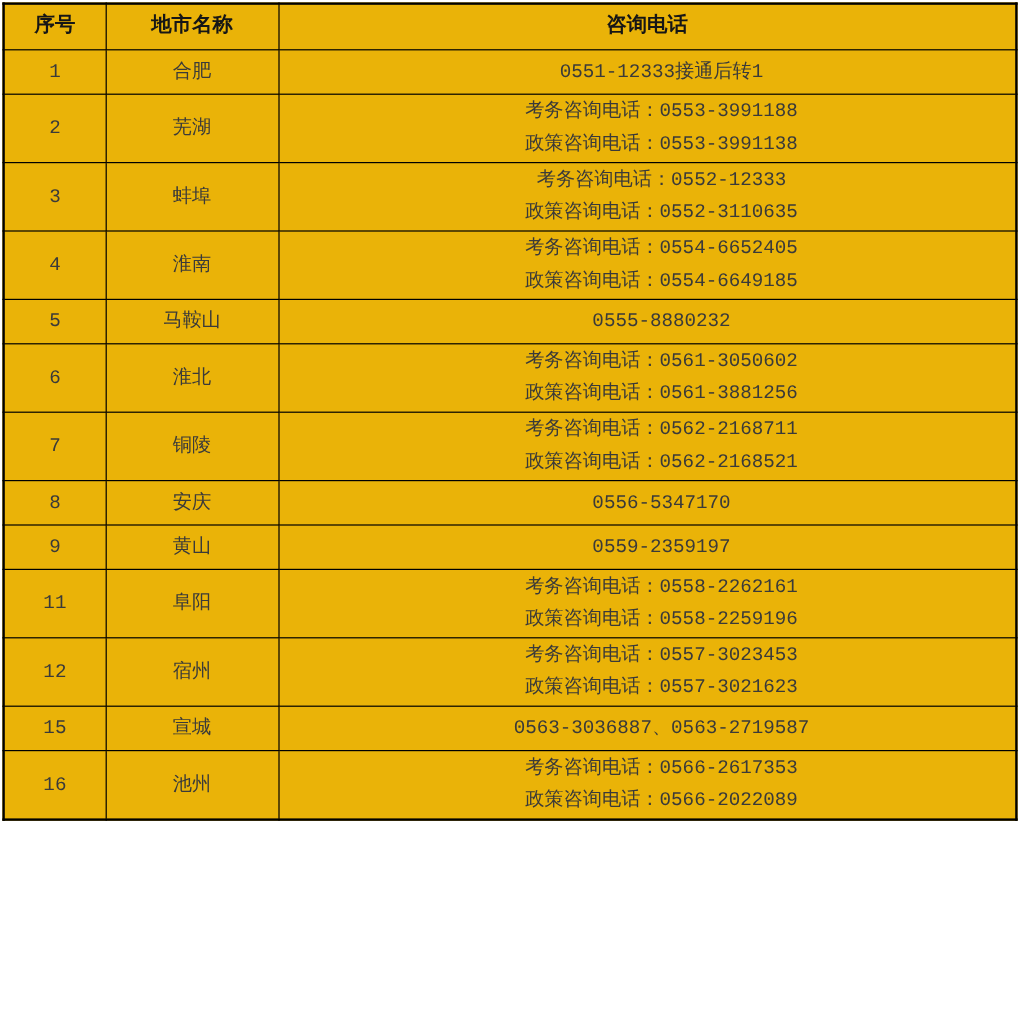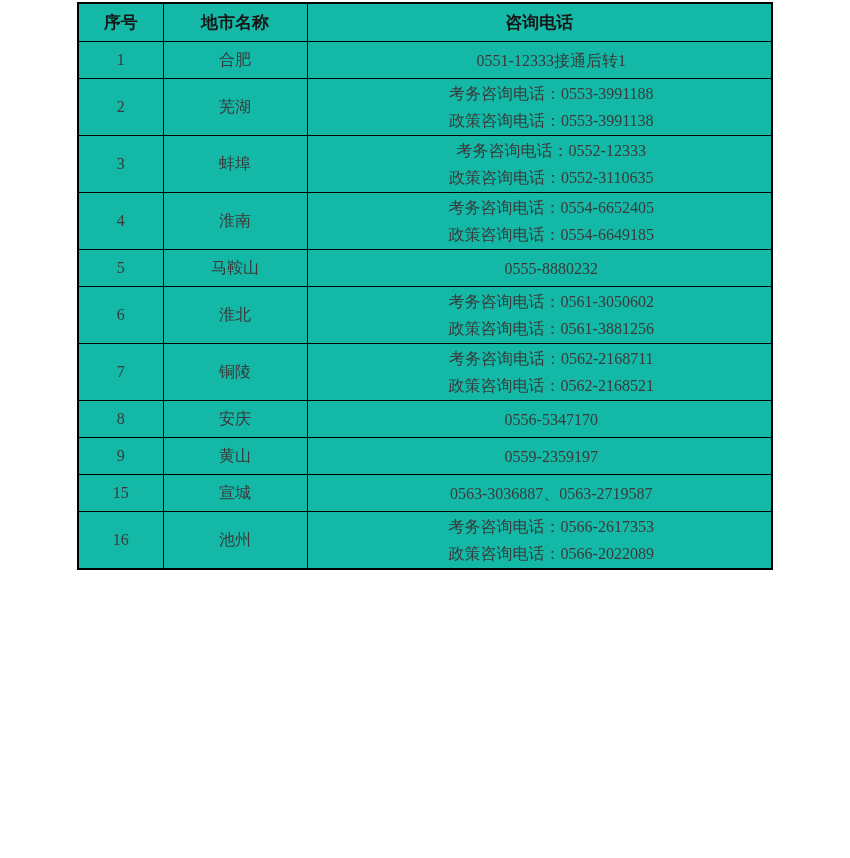--- a/index.html
+++ b/index.html
@@ -10,24 +10,25 @@
   body {
     width: 850px;
     height: 858px;
     font-family: "Liberation Serif", "DejaVu Serif", serif;
     color: #3a3a3a;
     overflow: hidden;
   }
   table.directory {
     border-collapse: collapse;
     table-layout: fixed;
-    width: 696px;
+    width: 846px;
     margin: 2px auto 0 auto;
     border: 2px solid #000000;
-    background: #14b8a6;
+    background: #eab308;
+    font-family: Liberation Mono, monospace;
   }
   table.directory th,
   table.directory td {
     border: 1px solid #000000;
     text-align: center;
     vertical-align: middle;
     padding: 0;
     font-size: 16px;
     line-height: 26px;
     overflow: hidden;
@@ -124,20 +125,36 @@
           <div class="phone-line">0556-5347170</div>
         </td>
       </tr>
       <tr class="single">
         <td>9</td>
         <td>黄山</td>
         <td>
           <div class="phone-line">0559-2359197</div>
         </td>
       </tr>
+      <tr class="double">
+        <td>11</td>
+        <td>阜阳</td>
+        <td>
+          <div class="phone-line">考务咨询电话：0558-2262161</div>
+          <div class="phone-line">政策咨询电话：0558-2259196</div>
+        </td>
+      </tr>
+      <tr class="double">
+        <td>12</td>
+        <td>宿州</td>
+        <td>
+          <div class="phone-line">考务咨询电话：0557-3023453</div>
+          <div class="phone-line">政策咨询电话：0557-3021623</div>
+        </td>
+      </tr>
       <tr class="single">
         <td>15</td>
         <td>宣城</td>
         <td>
           <div class="phone-line">0563-3036887、0563-2719587</div>
         </td>
       </tr>
       <tr class="double">
         <td>16</td>
         <td>池州</td>

